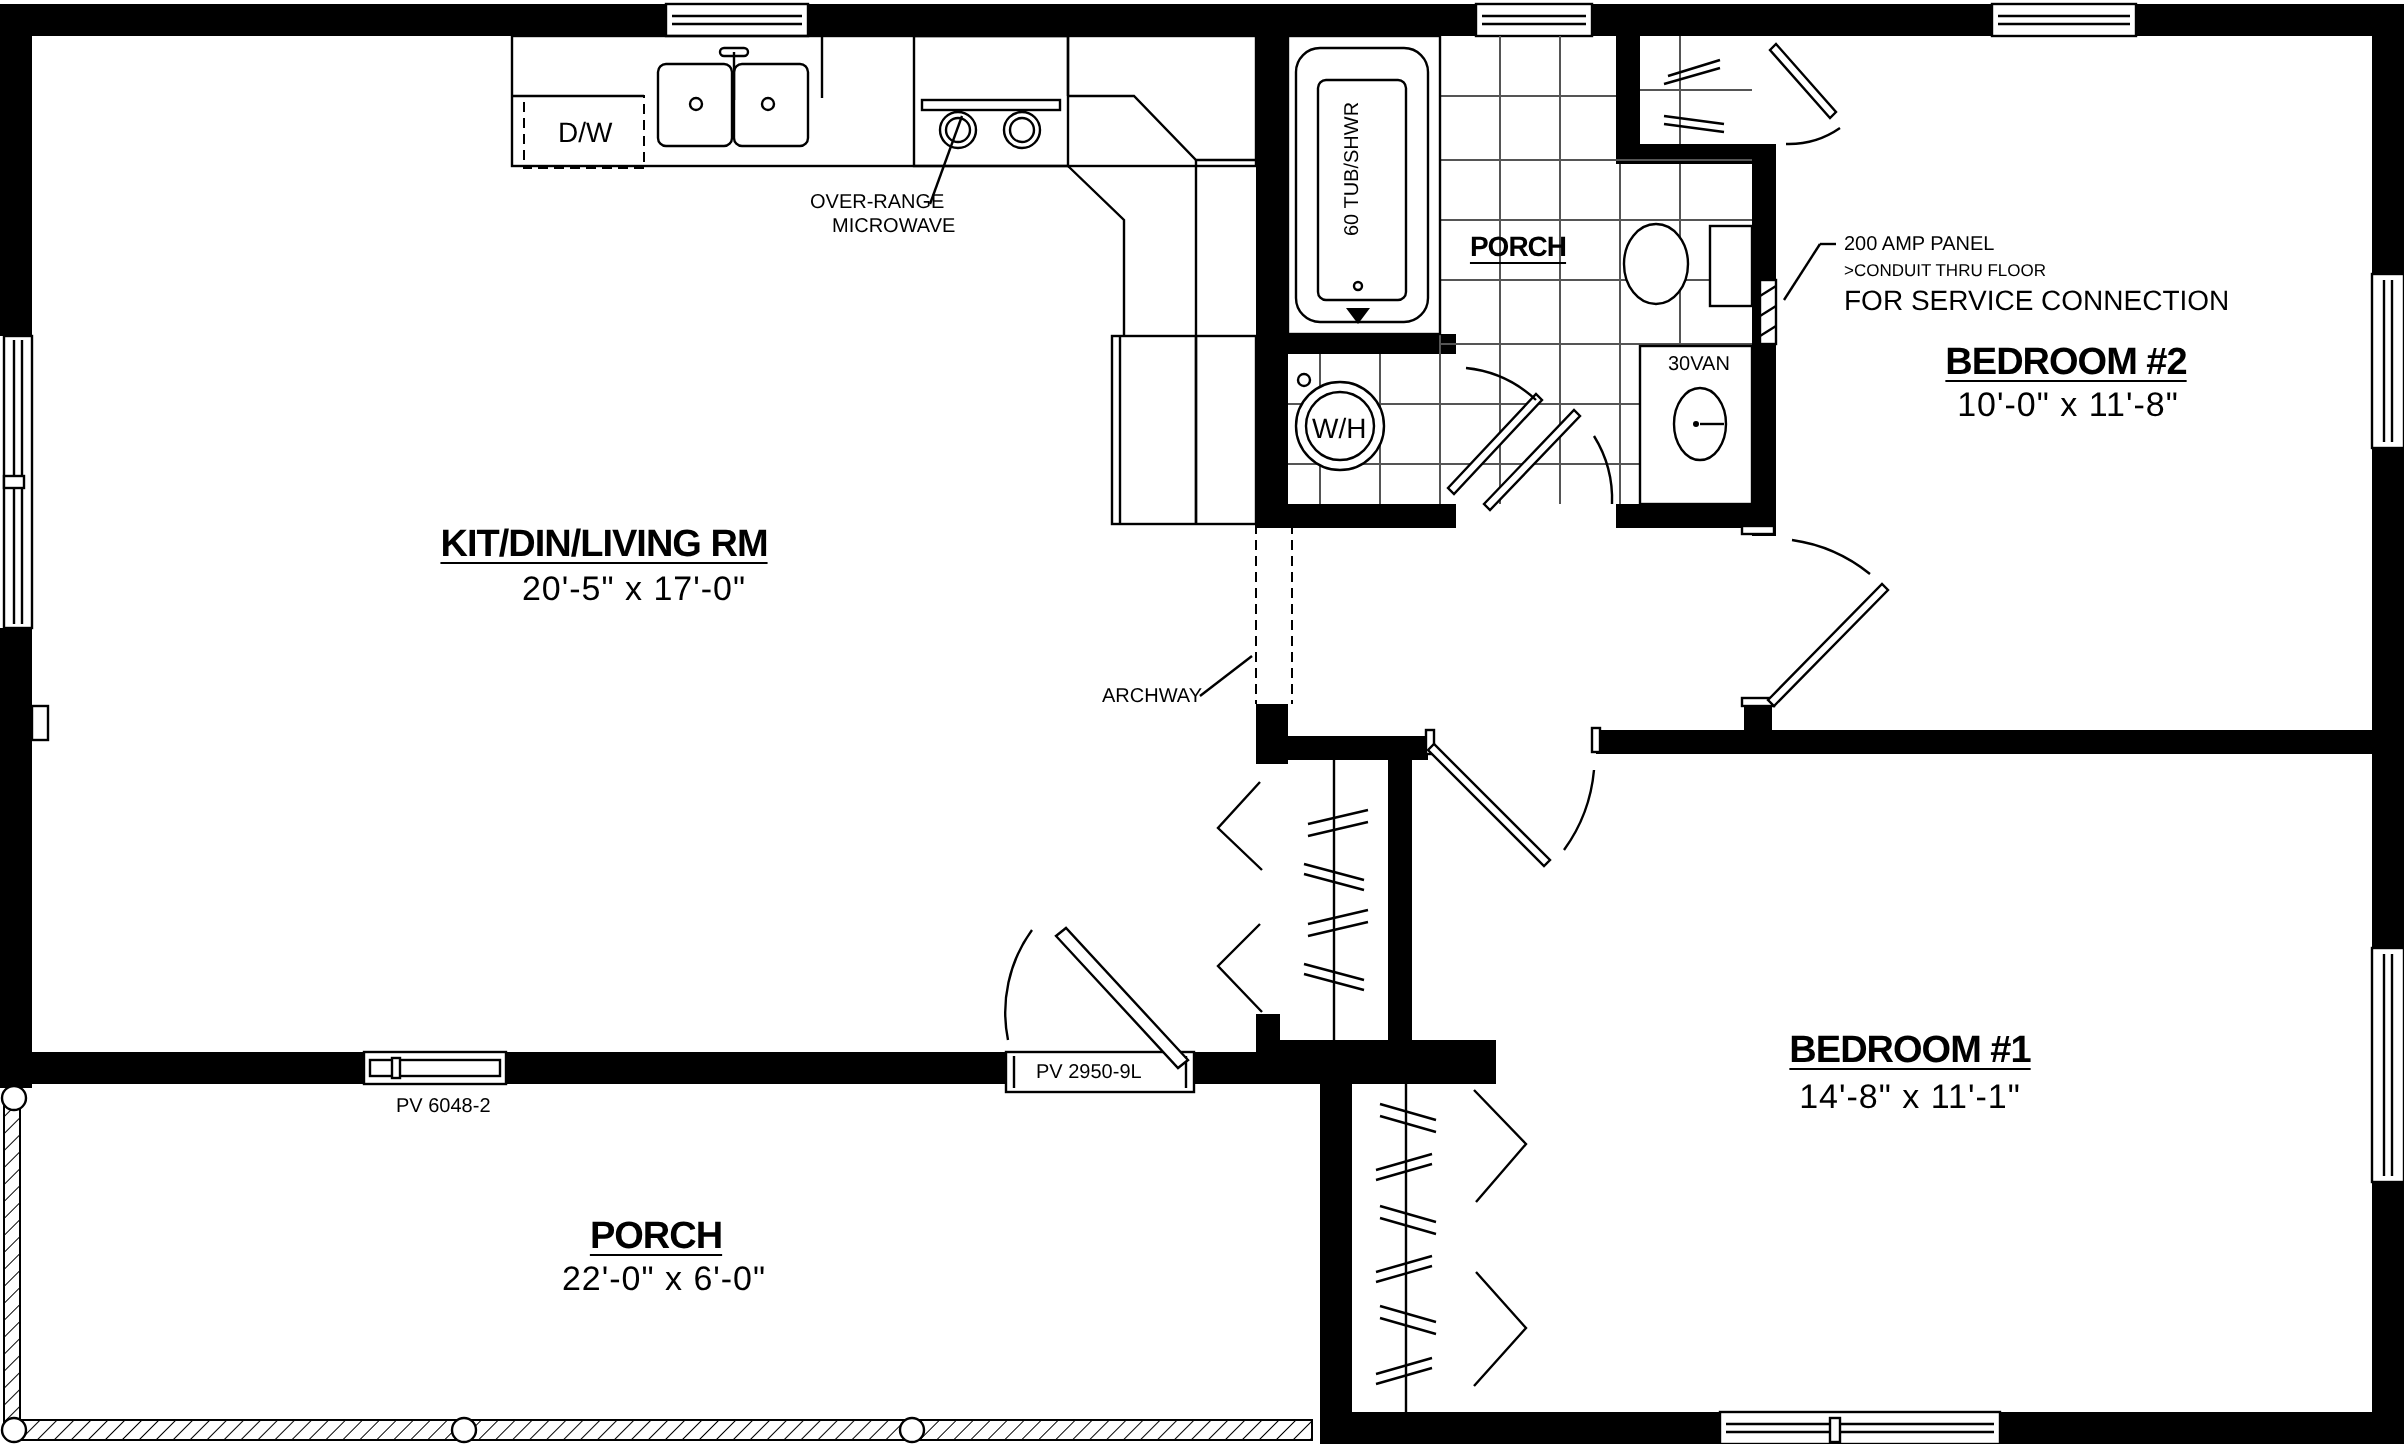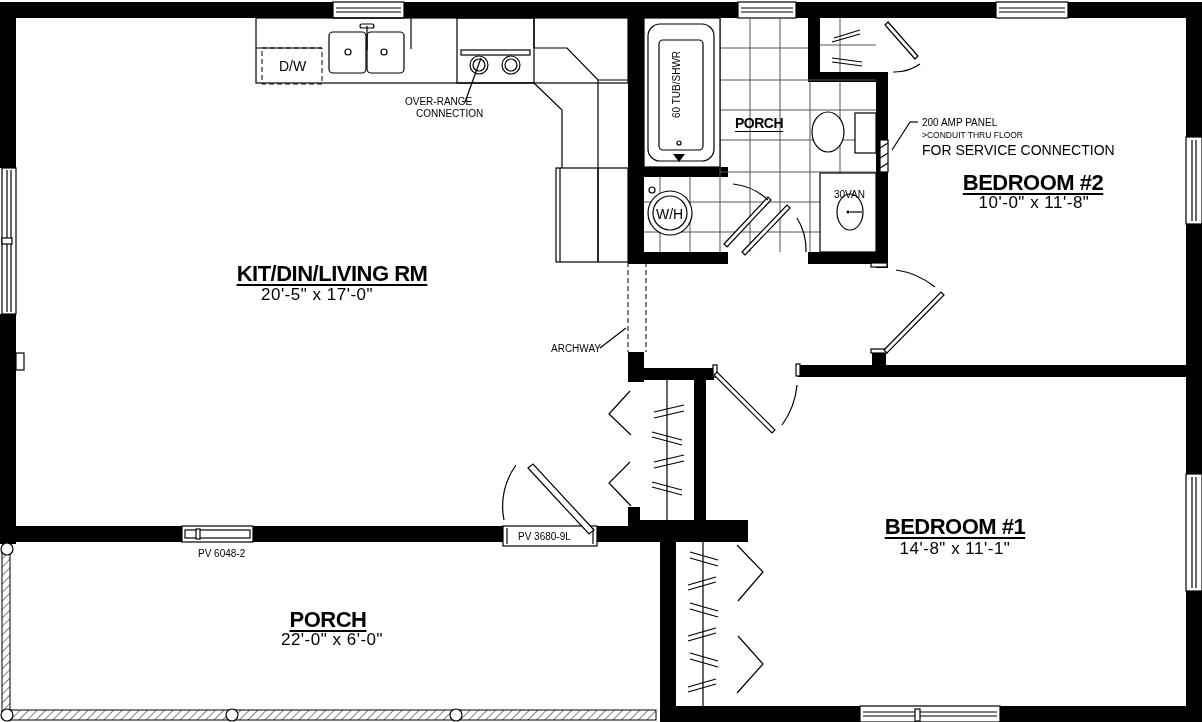--- a/index.html
+++ b/index.html
@@ -4,21 +4,21 @@
   <style>
     html, body { margin: 0; padding: 0; background: #ffffff; }
     body { width: 1202px; height: 722px; overflow: hidden; position: relative; font-family: "Liberation Sans", sans-serif; }
     #plan { position: absolute; left: 0; top: 0; width: 1202px; height: 722px; }
     .wall { fill: #000; }
     .thin { stroke: #000; stroke-width: 1.2; fill: none; }
     .thinf { stroke: #000; stroke-width: 1.2; fill: #fff; }
     .tile { stroke: #555; stroke-width: 1; fill: none; }
     .dash { stroke: #000; stroke-width: 1; fill: none; stroke-dasharray: 5 3; }
     .label { position: absolute; font-family: "Liberation Sans", sans-serif; color: #000; white-space: nowrap; line-height: 1; }
-    .room-title { font-weight: bold; font-size: 22px; text-decoration: underline; text-underline-offset: 3px; letter-spacing: -0.5px; transform: translateX(-50%); }
+    .room-title { font-weight: bold; font-size: 19px; text-decoration: underline; text-underline-offset: 3px; letter-spacing: -0.5px; transform: translateX(-50%); }
     .room-dim { font-size: 17px; transform: translateX(-50%); letter-spacing: 0.5px; }
     .note { font-size: 10px; }
     .small { font-size: 14px; }
     .hatch { fill: url(#hatchPat); stroke: #000; stroke-width: 1; }
   </style>
 </head>
 <body>
 
 <svg id="plan" viewBox="0 0 1202 722" xmlns="http://www.w3.org/2000/svg">
   <defs>
@@ -277,42 +277,42 @@
   <g>
     <rect class="hatch" x="2" y="548" width="8" height="166"></rect>
     <rect class="hatch" x="8" y="710" width="648" height="10"></rect>
     <circle class="thinf" cx="7" cy="549" r="6"></circle>
     <circle class="thinf" cx="7" cy="715" r="6"></circle>
     <circle class="thinf" cx="232" cy="715" r="6"></circle>
     <circle class="thinf" cx="456" cy="715" r="6"></circle>
   </g>
 </svg>
 
-<div class="label room-title" style="left:332px; top:263px;">KIT/DIN/LIVING RM</div>
+<div class="label room-title" style="left:302px; top:263px;">KIT/DIN/LIVING RM</div>
 <div class="label room-dim" style="left:317px; top:286px;">20'-5" x 17'-0"</div>
 
 <div class="label room-title" style="left:759px; top:116px; font-size:14px;">PORCH</div>
 
 <div class="label room-title" style="left:1033px; top:172px;">BEDROOM #2</div>
 <div class="label room-dim" style="left:1034px; top:194px;">10'-0" x 11'-8"</div>
 
 <div class="label room-title" style="left:955px; top:516px;text-align:right;">BEDROOM #1</div>
 <div class="label room-dim" style="left:955px; top:540px;">14'-8" x 11'-1"</div>
 
 <div class="label room-title" style="left:328px; top:609px;">PORCH</div>
 <div class="label room-dim" style="left:332px; top:631px;">22'-0" x 6'-0"</div>
 
 <div class="label small" style="left:279px; top:59px;">D/W</div>
 <div class="label note" style="left:672px; top:118px; transform: rotate(-90deg); transform-origin: left top; font-size:10px;">60 TUB/SHWR</div>
 <div class="label small" style="left:656px; top:207px;">W/H</div>
-<div class="label note" style="left:834px; top:190px;text-align:center;">30VAN</div>
+<div class="label note" style="left:834px; top:178px;text-align:center;">30VAN</div>
 
 <div class="label note" style="left:405px; top:97px;">OVER-RANGE</div>
-<div class="label note" style="left:416px; top:109px;">CONNECTION</div>
+<div class="label note" style="left:416px; top:109px;">MICROWAVE</div>
 
 <div class="label note" style="left:922px; top:118px;text-align:right;">200 AMP PANEL</div>
 <div class="label note" style="left:922px; top:131px; font-size:8.5px;">&gt;CONDUIT THRU FLOOR</div>
 <div class="label note" style="left:922px; top:143px; font-size:14px;">FOR SERVICE CONNECTION</div>
 
 <div class="label note" style="left:551px; top:344px;text-align:right;">ARCHWAY</div>
 
 <div class="label note" style="left:198px; top:549px;">PV 6048-2</div>
-<div class="label note" style="left:518px; top:532px;">PV 3680-9L</div>
+<div class="label note" style="left:518px; top:532px;">PV 2950-9L</div>
 
 </body></html>

